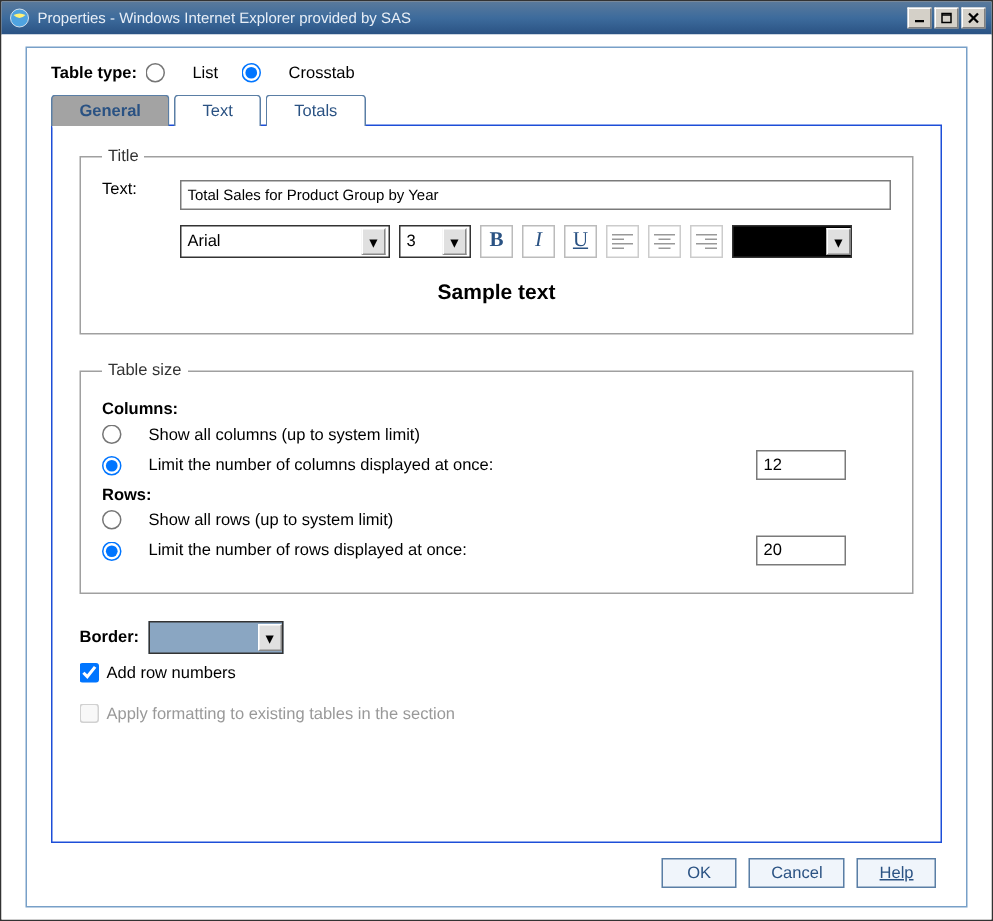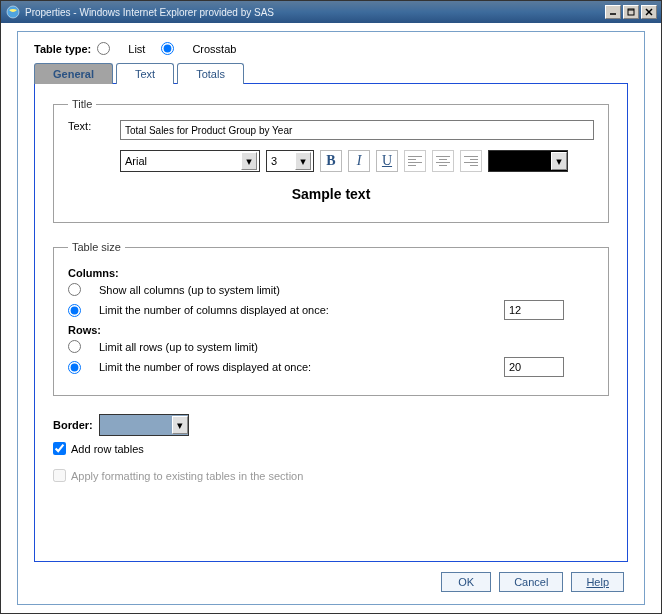--- a/index.html
+++ b/index.html
@@ -169,42 +169,42 @@
             <span class="radio-item">
               <input type="radio" name="cols" checked="" style="">
               <span>Limit the number of columns displayed at once:</span>
             </span>
             <input class="num-input" type="text" value="12" style="">
           </div>
           <div class="size-label">Rows:</div>
           <div class="size-row">
             <span class="radio-item">
               <input type="radio" name="rows" style="">
-              <span>Limit all rows (up to system limit)</span>
+              <span>Show all rows (up to system limit)</span>
             </span>
           </div>
           <div class="size-row">
             <span class="radio-item">
               <input type="radio" name="rows" checked="" style="">
               <span>Limit the number of rows displayed at once:</span>
             </span>
             <input class="num-input" type="text" value="20" style="">
           </div>
         </fieldset>
 
         <div class="border-row">
           <span style="font-weight:bold">Border:</span>
           <div class="border-select">
             <div class="inner-swatch"></div>
             <span class="select-arrow">▾</span>
           </div>
         </div>
         <div class="check-row">
           <input type="checkbox" checked="" style="">
-          <span>Add row tables</span>
+          <span>Add row numbers</span>
         </div>
 
         <div class="apply-row">
           <input type="checkbox" disabled="" style="">
           <span>Apply formatting to existing tables in the section</span>
         </div>
 
       </div>
 
       <div class="button-row">

